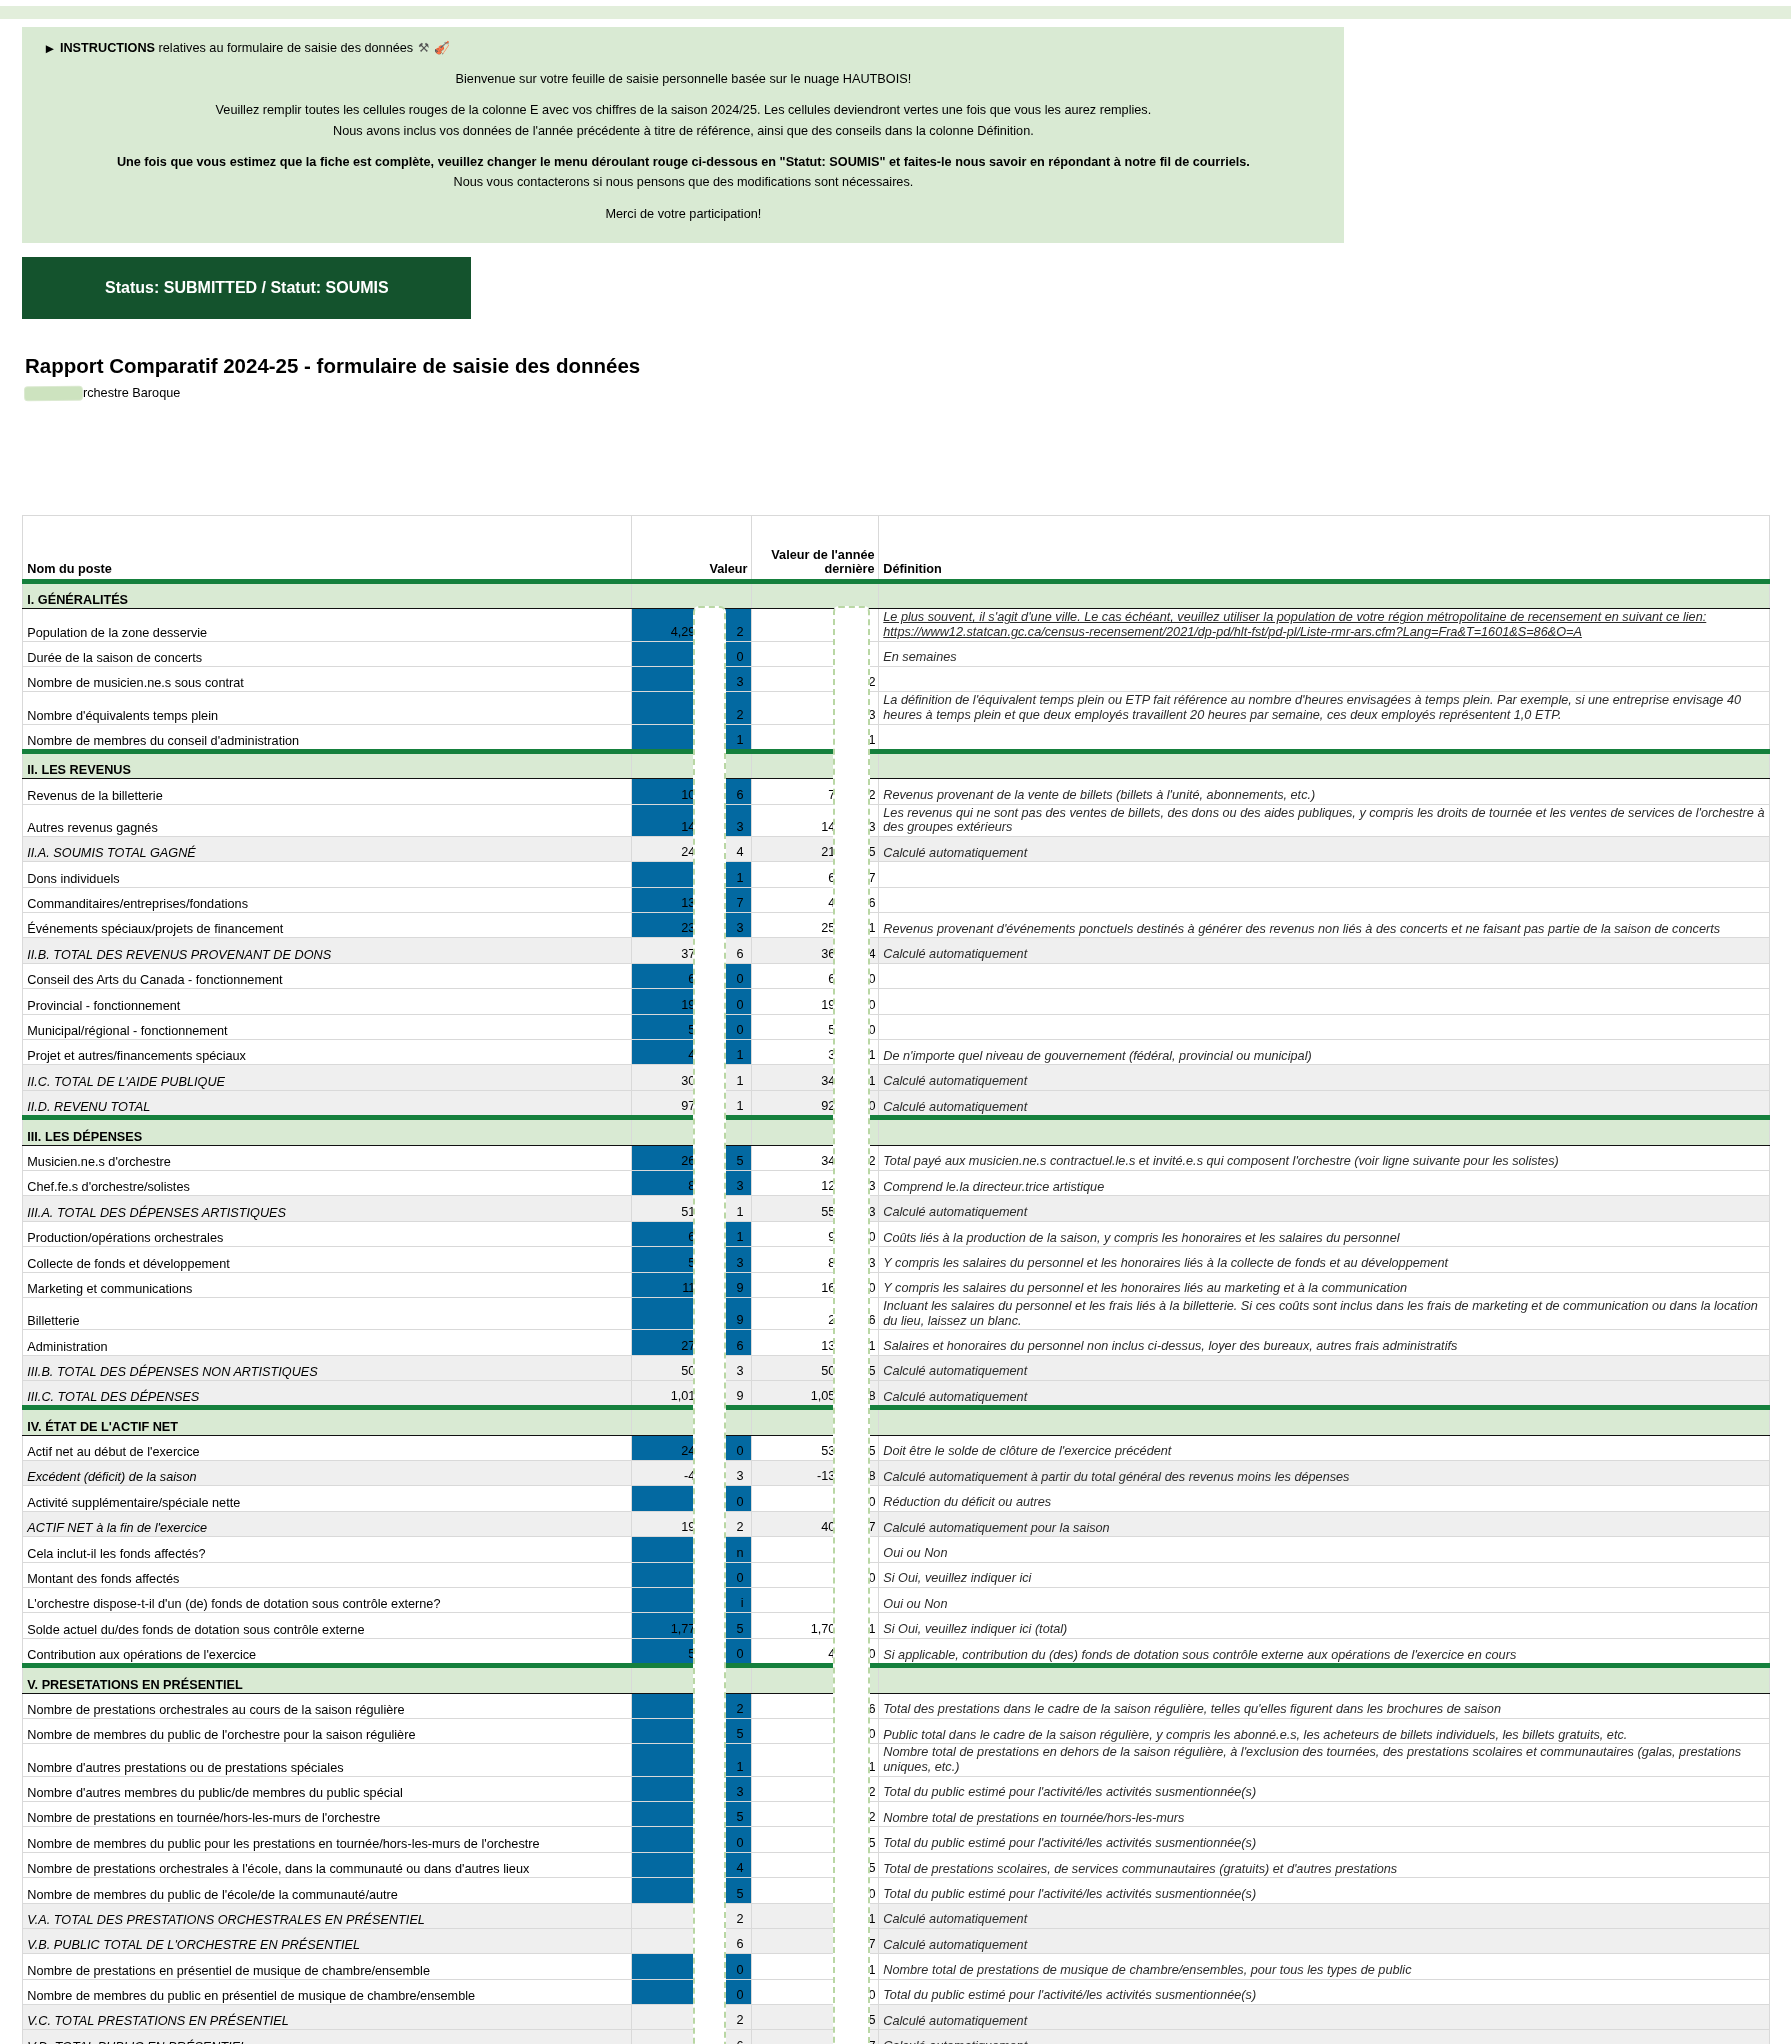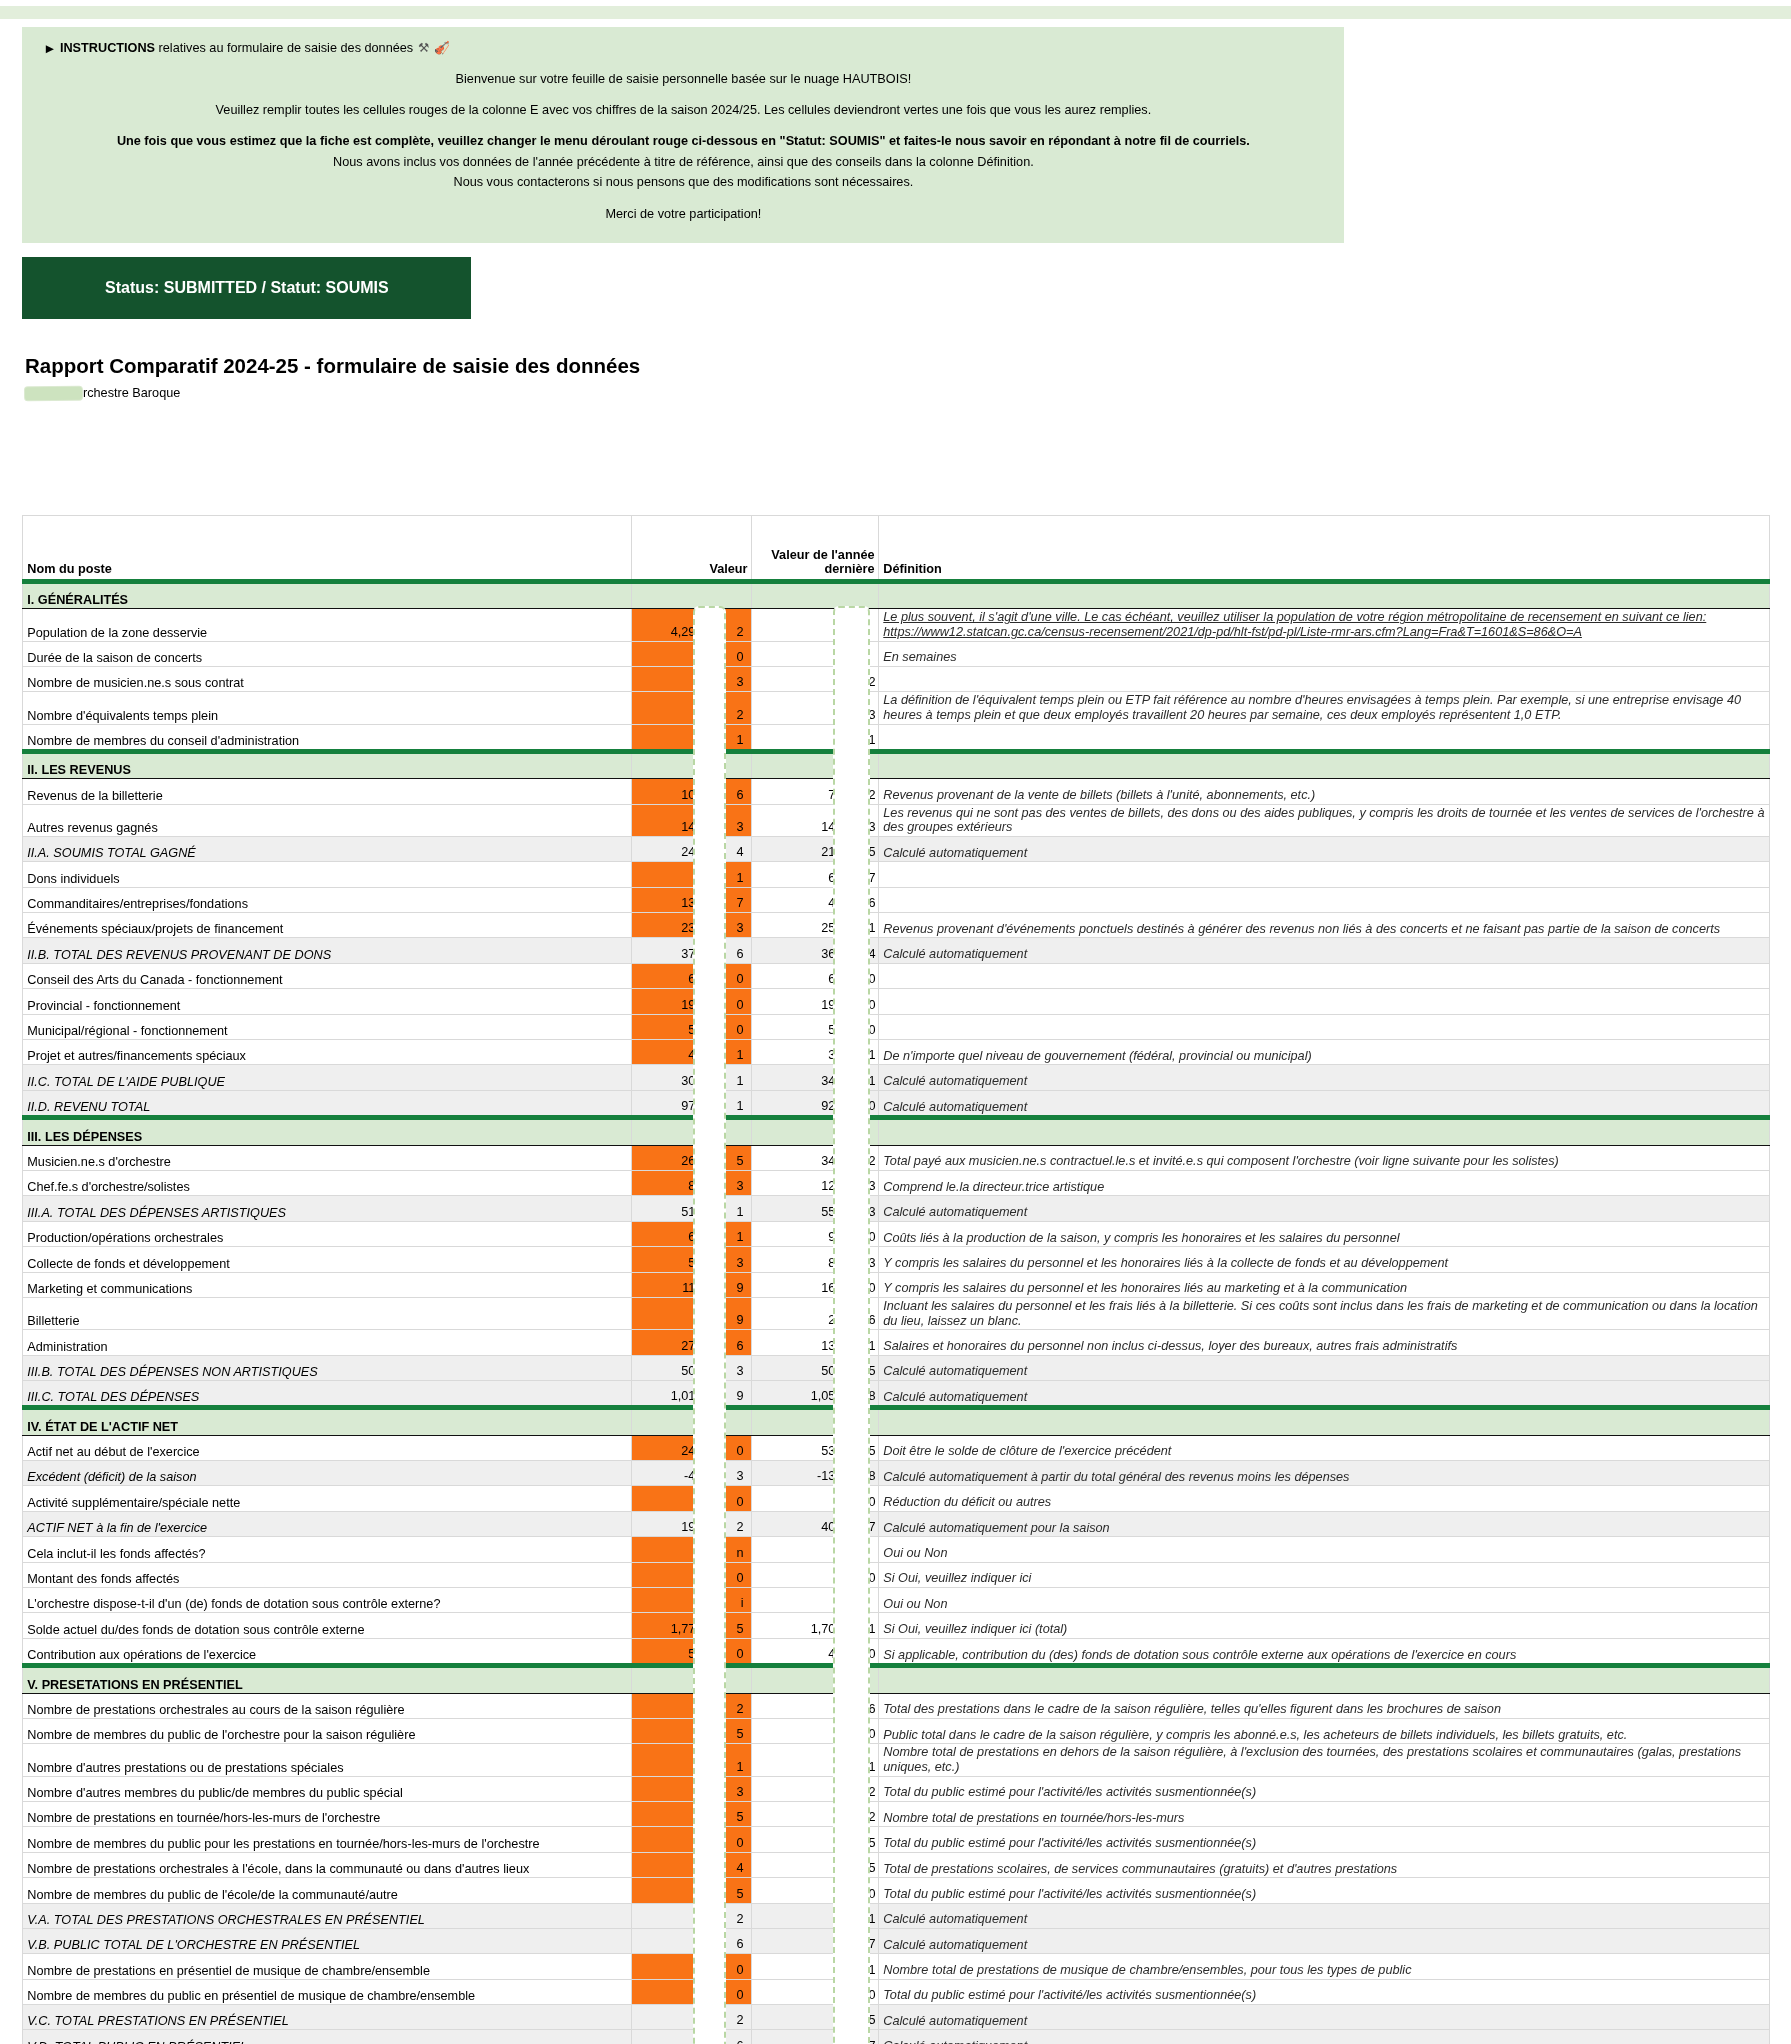--- a/index.html
+++ b/index.html
@@ -41,21 +41,21 @@
   thead th{
     border-bottom:2px solid #000;font-weight:bold;height:57px;background:#fff;
     padding:2.9px 3.9px;vertical-align:bottom;
   }
   th.h1,th.h4{text-align:left;}
   th.h2,th.h3{text-align:right;}
   tbody td{height:22.4px;padding:1px 3.9px;}
   td.c2,td.c3{padding:1px 0;}
   .sec td{background:#d9ead3;border-top:5px solid #15803d;border-bottom:1px solid #111;}
   .secl{font-weight:bold;}
-  .item td.green{background:#f97316;}
+  .item td.green{background:#0369a1;}
   .calc td{background:#efefef;}
   .calc td.lbl{font-style:italic;}
   .def{font-style:italic;color:#2b2b2b;}
   .def .dt{line-height:14.6px;}
   .dlink{text-decoration:underline;}
   .vw{position:relative;height:15.6px;}
   .vw span{position:absolute;bottom:1px;white-space:nowrap;}
   .fl{right:56px;}
   .fr{right:7.8px;}
   .fl2{right:43px;}
@@ -72,22 +72,22 @@
 <body>
 
 <div class="top-strip"></div>
 
 <div class="instructions">
   <div class="ins-heading">
     <span class="arrow">▶</span><span class="hb">INSTRUCTIONS</span><span> relatives au formulaire de saisie des données</span><span class="icon">⚒</span><span class="icon">🎻</span>
   </div>
   <p class="ins-line">Bienvenue sur votre feuille de saisie personnelle basée sur le nuage HAUTBOIS!</p>
   <p class="ins-line gap">Veuillez remplir toutes les cellules rouges de la colonne E avec vos chiffres de la saison 2024/25. Les cellules deviendront vertes une fois que vous les aurez remplies.</p>
+  <p class="ins-line">Nous avons inclus vos données de l'année précédente à titre de référence, ainsi que des conseils dans la colonne Définition.</p>
   <p class="ins-line gap bold">Une fois que vous estimez que la fiche est complète, veuillez changer le menu déroulant rouge ci-dessous en "Statut: SOUMIS" et faites-le nous savoir en répondant à notre fil de courriels.</p>
-  <p class="ins-line">Nous avons inclus vos données de l'année précédente à titre de référence, ainsi que des conseils dans la colonne Définition.</p>
   <p class="ins-line">Nous vous contacterons si nous pensons que des modifications sont nécessaires.</p>
   <p class="ins-line gap">Merci de votre participation!</p>
 </div>
 
 <div class="status-btn">Status: SUBMITTED / Statut: SOUMIS</div>
 
 <h1 class="page-title">Rapport Comparatif 2024-25 - formulaire de saisie des données</h1>
 <div class="org-line">
   <span class="scribble"></span><span>rchestre Baroque</span>
 </div>

